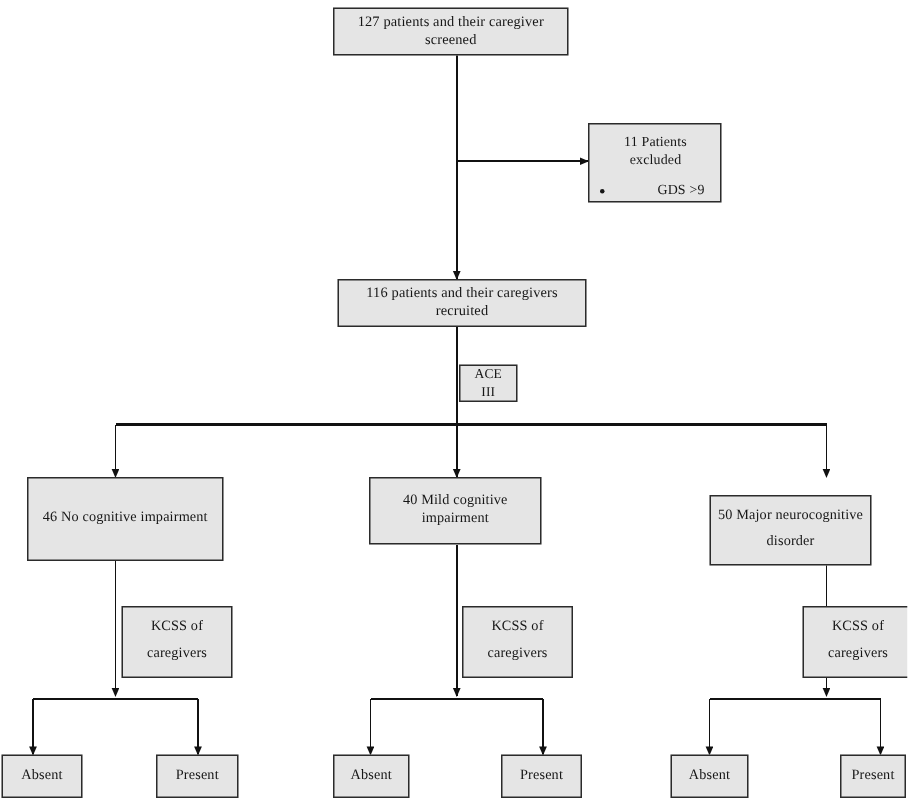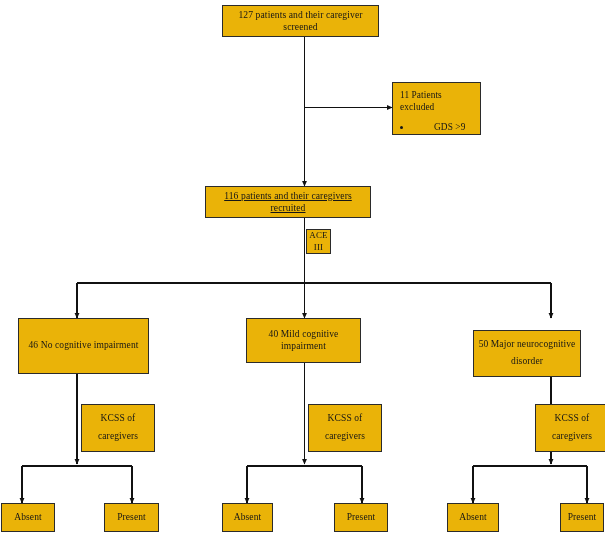--- a/index.html
+++ b/index.html
@@ -19,21 +19,21 @@
   #flow-svg {
     position: absolute;
     left: 0; top: 0;
     width: 605px;
     height: 535px;
   }
   .node {
     position: absolute;
     box-sizing: border-box;
     border: 1px solid #2b2b2b;
-    background: #eab308;
+    background: #e5e5e5;
     display: flex;
     align-items: center;
     justify-content: center;
     text-align: center;
     color: #161616;
     line-height: 1.25;
     font-size: 9.5px;
     letter-spacing: 0.1px;
     z-index: 2;
   }
@@ -107,33 +107,33 @@
       <line x1="473" y1="466" x2="587" y2="466" stroke-width="1.4"></line>
       <line x1="473" y1="466" x2="473" y2="503" marker-end="url(#arrow)"></line>
       <line x1="587" y1="466" x2="587" y2="503" marker-end="url(#arrow)"></line>
     </g>
   </svg>
 
   <div class="node node-wide" style="left:222px; top:5px; width:157px; height:32px;">
     <span class="label">127 patients and their caregiver screened</span>
   </div>
 
-  <div class="node node-excluded" style="left:392px; top:82px; width:89px; height:53px; display:block;">
+  <div class="node node-excluded" style="left:392px; top:82px; width:89px; height:53px; display:block;text-align:center;">
     <span class="excl-title">11 Patients excluded</span>
     <span class="excl-bullet">
       <span class="dot"></span>
       <span class="btext">GDS &gt;9</span>
     </span>
   </div>
 
-  <div class="node node-wide" style="left:205px; top:186px; width:166px; height:32px;text-decoration:underline;">
+  <div class="node node-wide" style="left:225px; top:186px; width:166px; height:32px;">
     <span class="label">116 patients and their caregivers recruited</span>
   </div>
 
-  <div class="node node-small" style="left:306px; top:229px; width:25px; height:25px;">
+  <div class="node node-small" style="left:306px; top:243px; width:39px; height:25px;">
     <span class="label">ACE III</span>
   </div>
 
   <div class="node" style="left:18px; top:318px; width:131px; height:56px;">
     <span class="label">46 No cognitive impairment</span>
   </div>
 
   <div class="node" style="left:246px; top:318px; width:115px; height:45px;">
     <span class="label">40 Mild cognitive impairment</span>
   </div>

